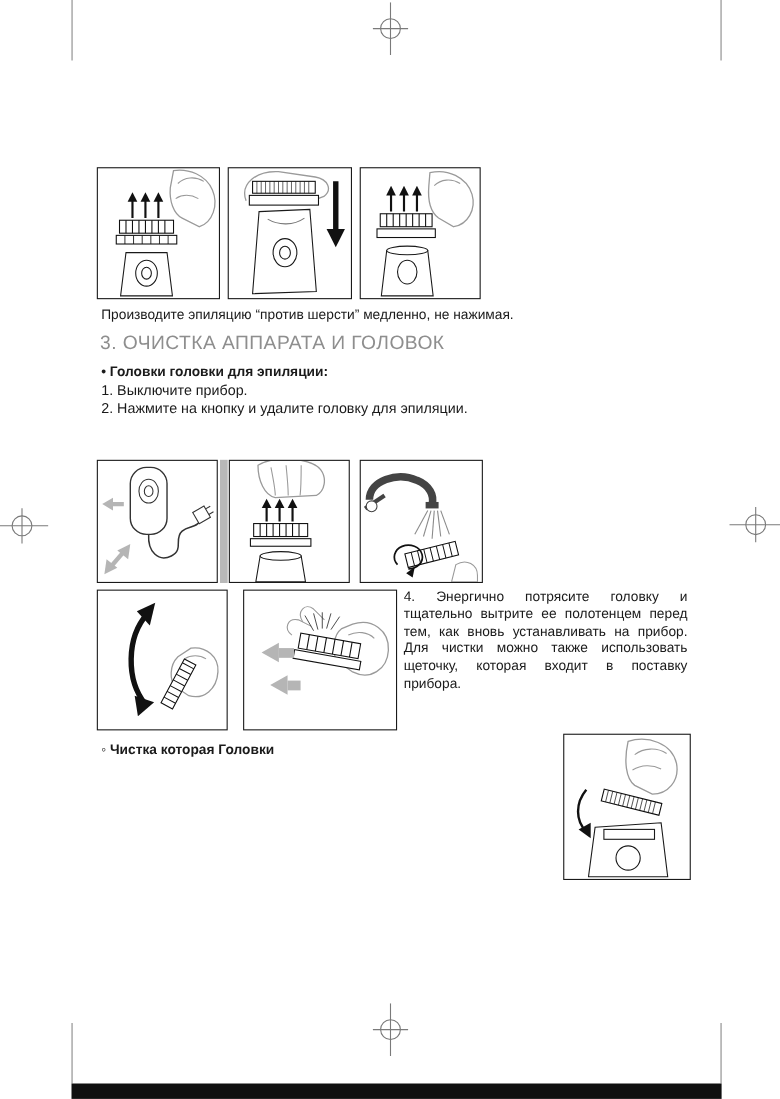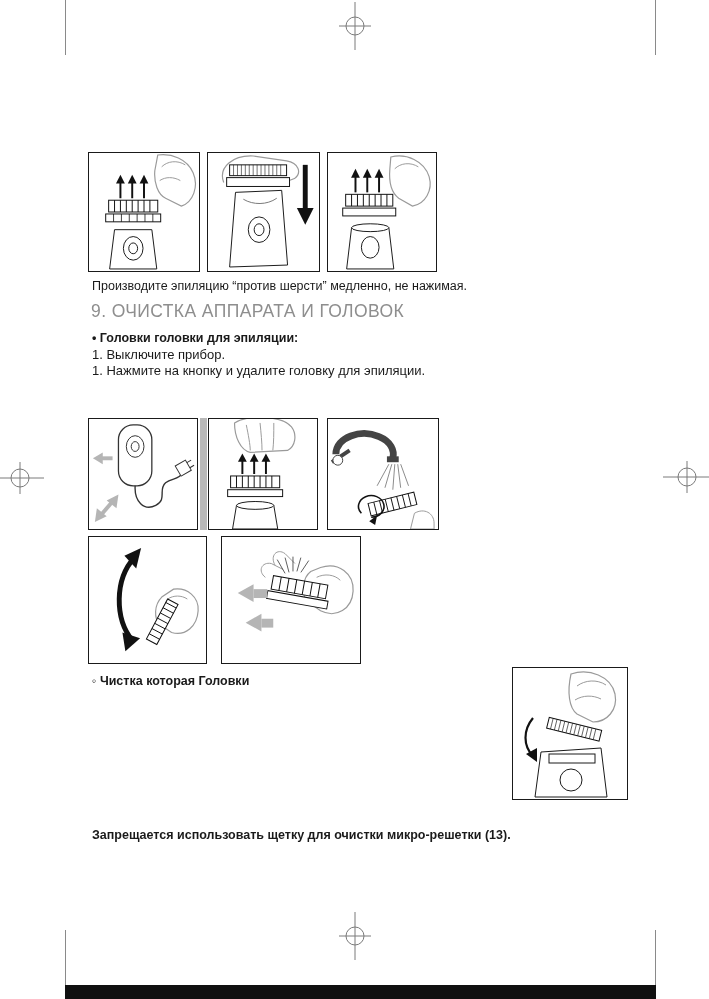--- a/index.html
+++ b/index.html
@@ -108,26 +108,26 @@
       <rect x="18" y="42" width="48" height="12" fill="#fff" stroke="#111"></rect>
       <path d="M24 42v12M30 42v12M36 42v12M42 42v12M48 42v12M54 42v12M60 42v12" stroke="#111" stroke-width="1" fill="none"></path>
       <rect x="15" y="56" width="54" height="8" fill="#fff" stroke="#111"></rect>
       <path d="M24 76 L62 76 L67 118 L19 118 Z" fill="#fff" stroke="#1a1a1a"></path>
       <ellipse cx="43" cy="76" rx="19" ry="4" fill="#fff" stroke="#1a1a1a"></ellipse>
       <ellipse cx="43" cy="96" rx="9" ry="11" fill="none" stroke="#1a1a1a"></ellipse>
     </svg>
   </div>
 
   <div class="t caption" style="left:92px;top:279px">Производите эпиляцию “против шерсти” медленно, не нажимая.</div>
-  <h1 class="t heading" style="left:91px;top:301px">9. ОЧИСТКА АППАРАТА И ГОЛОВОК</h1>
+  <h1 class="t heading" style="left:91px;top:301px">3. ОЧИСТКА АППАРАТА И ГОЛОВОК</h1>
   <div class="t sub" style="left:92px;top:331px">• Головки головки для эпиляции:</div>
 
   <div class="t steps" style="left:92px;top:347px">
     <p>1. Выключите прибор.</p>
-    <p>1. Нажмите на кнопку и удалите головку для эпиляции.</p>
+    <p>2. Нажмите на кнопку и удалите головку для эпиляции.</p>
   </div>
 
   <div class="figbox" style="left:88px;top:418px;width:110px;height:112px">
     <svg viewBox="0 0 110 112">
       <rect x="30" y="6" width="34" height="62" rx="15" fill="#fff" stroke="#333" stroke-width="1.3"></rect>
       <ellipse cx="47" cy="28" rx="9" ry="11" fill="none" stroke="#333"></ellipse>
       <ellipse cx="47" cy="28" rx="4" ry="5" fill="none" stroke="#333"></ellipse>
       <path d="M47 68 C46 84 56 94 68 88 C80 82 70 72 78 65 C84 60 92 62 95 55" fill="none" stroke="#333" stroke-width="1.4"></path>
       <g transform="rotate(-30 96 50)">
         <rect x="90" y="44" width="12" height="12" fill="#fff" stroke="#333"></rect>
@@ -213,34 +213,34 @@
       </g>
       <g fill="#b5b5b5">
         <polygon points="16,56 32,47 32,65"></polygon>
           <rect x="32" y="52" width="14" height="9"></rect>
         <polygon points="24,86 40,77 40,95"></polygon>
           <rect x="40" y="82" width="12" height="9"></rect>
       </g>
     </svg>
   </div>
 
+  <div class="t para4" style="left:367px;top:535px">4. Энергично потрясите головку и тщательно вытрите ее полотенцем перед тем, как вновь устанавливать на прибор. Для чистки можно также использовать щеточку, которая входит в поставку прибора.</div>
 
   <div class="t sub" style="left:92px;top:674px">◦ Чистка которая Головки</div>
 
   <div class="figbox" style="left:512px;top:667px;width:116px;height:133px">
     <svg viewBox="0 0 114 131">
       <path d="M58 6 C76 0 98 8 102 26 C105 42 94 54 80 54 L64 46 C56 40 54 24 58 6 Z" fill="#fff" stroke="#9a9a9a" stroke-width="1.2"></path>
       <path d="M64 18 C72 12 84 11 93 17 M62 32 C70 27 80 27 88 31" fill="none" stroke="#9a9a9a"></path>
       <g transform="rotate(14 62 62)">
         <rect x="34" y="56" width="54" height="11" fill="#fff" stroke="#111"></rect>
         <path d="M38 56v11M42 56v11M46 56v11M50 56v11M54 56v11M58 56v11M62 56v11M66 56v11M70 56v11M74 56v11M78 56v11M82 56v11" stroke="#111" stroke-width="0.6" fill="none"></path>
       </g>
       <path d="M20 50 C10 62 10 78 20 88" fill="none" stroke="#111" stroke-width="2.2"></path>
       <polygon points="24,94 13,86 24,80" fill="#111"></polygon>
       <path d="M28 84 L88 80 L94 129 L22 129 Z" fill="#fff" stroke="#1a1a1a"></path>
       <rect x="36" y="86" width="46" height="9" fill="none" stroke="#1a1a1a"></rect>
       <ellipse cx="58" cy="112" rx="11" ry="11" fill="none" stroke="#1a1a1a"></ellipse>
     </svg>
   </div>
 
-  <div class="t warn" style="left:92px;top:828px">Запрещается использовать щетку для очистки микро-решетки (13).</div>
 
 </div>
 
 </body></html>

